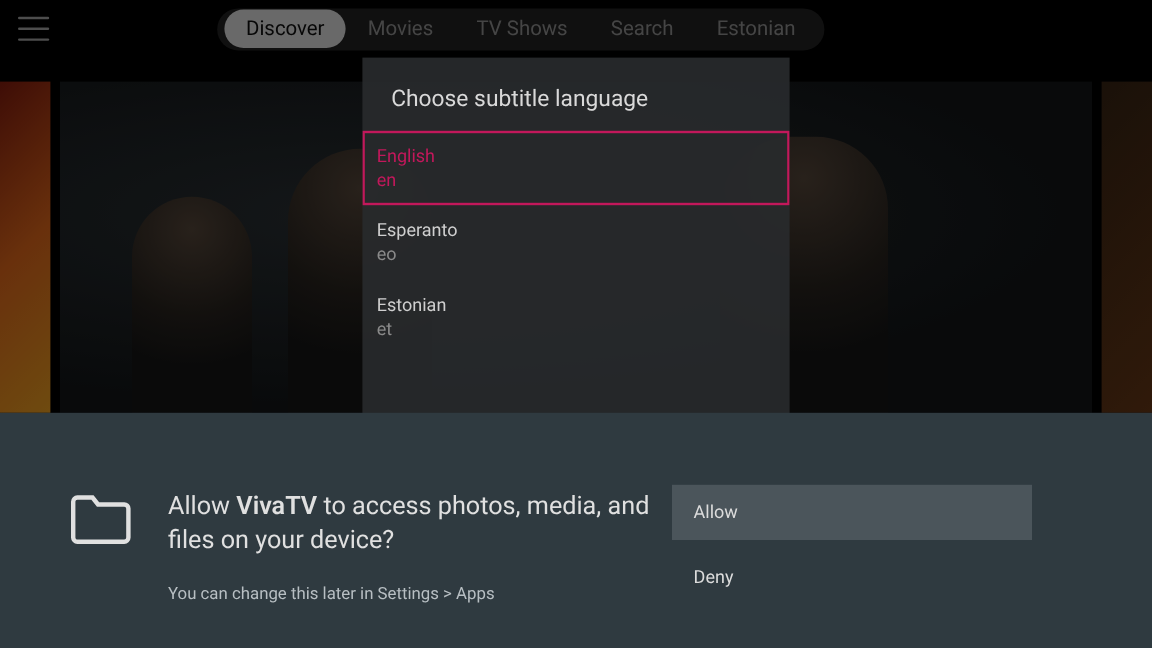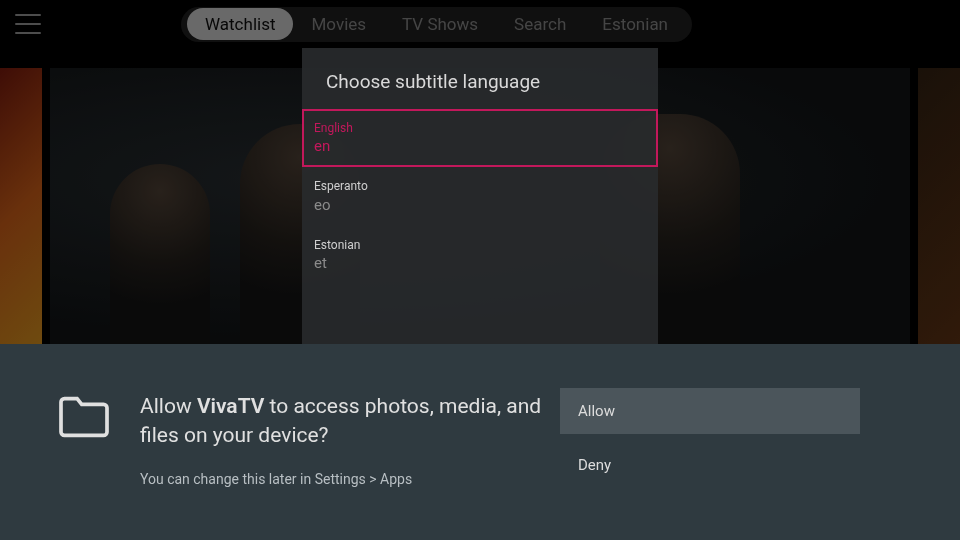--- a/index.html
+++ b/index.html
@@ -25,25 +25,25 @@
   .fig.f2 { left: 190px; height: 220px; }
   .fig.f3 { right: 170px; height: 230px; width: 140px; }
   .scrim { position: absolute; inset: 0; background: rgba(0,0,0,0.55); z-index: 6; }
 
   
   .dialog { position: absolute; top: 48px; left: 302px; width: 356px; height: 332px; background: rgba(40,42,44,0.92); z-index: 10; overflow: hidden; }
   .dialog-title { color: #d9d9d9; font-size: 19px; font-weight: 400; padding: 22px 24px 16px; }
   .lang-item { padding: 10px 10px 10px 10px; border: 2px solid transparent; margin: 0 0px; }
   .lang-item.selected { border-color: #c2185b; }
   .lang-item.selected .lang-name, .lang-item.selected .lang-code { color: #c2185b; }
-  .lang-name { color: #cfcfcf; font-size: 12px; line-height: 1.2; }
+  .lang-name { color: #cfcfcf; font-size: 15px; line-height: 1.2; }
   .lang-code { color: #8a8a8a; font-size: 15px; margin-top: 2px; }
 
   
-  .perm { position: absolute; left: 0; right: 0; bottom: 0; height: 196px; background: #2f3a40; z-index: 20; display: flex; align-items: flex-start; padding: 48px 44px 0 56px; }
+  .perm { position: absolute; left: 0; right: 0; bottom: 0; height: 196px; background: #2f3a40; z-index: 20; display: flex; align-items: flex-start; padding: 64px 44px 0 56px; }
   .perm-icon { width: 56px; height: 46px; margin-right: 28px; margin-top: 2px; }
   .perm-icon svg { width: 100%; height: 100%; }
   .perm-text { flex: 1; max-width: 420px; }
   .perm-title { color: #e0e0e0; font-size: 21px; line-height: 1.4; font-weight: 400; }
   .perm-title .app-name { font-weight: 600; }
   .perm-sub { color: #b8bfc3; font-size: 14px; margin-top: 20px; }
   .perm-buttons { width: 300px; display: flex; flex-direction: column; gap: 8px; margin-top: -4px; }
   .perm-btn { height: 46px; display: flex; align-items: center; padding: 0 18px; color: #dcdcdc; font-size: 15px; cursor: pointer; }
   .perm-btn.focused { background: #4b555b; }
 </style>
@@ -63,21 +63,21 @@
   </div>
   <div class="scrim"></div>
 
   <div class="top-bar">
     <div class="menu-icon">
       <span></span>
         <span></span>
         <span></span>
     </div>
     <div class="tabs">
-      <div class="tab active">Watchlist</div>
+      <div class="tab active">Discover</div>
       <div class="tab">Movies</div>
       <div class="tab">TV Shows</div>
       <div class="tab">Search</div>
       <div class="tab">Estonian</div>
     </div>
   </div>
 
   <div class="dialog">
     <div class="dialog-title">Choose subtitle language</div>
     <div class="lang-item selected">

